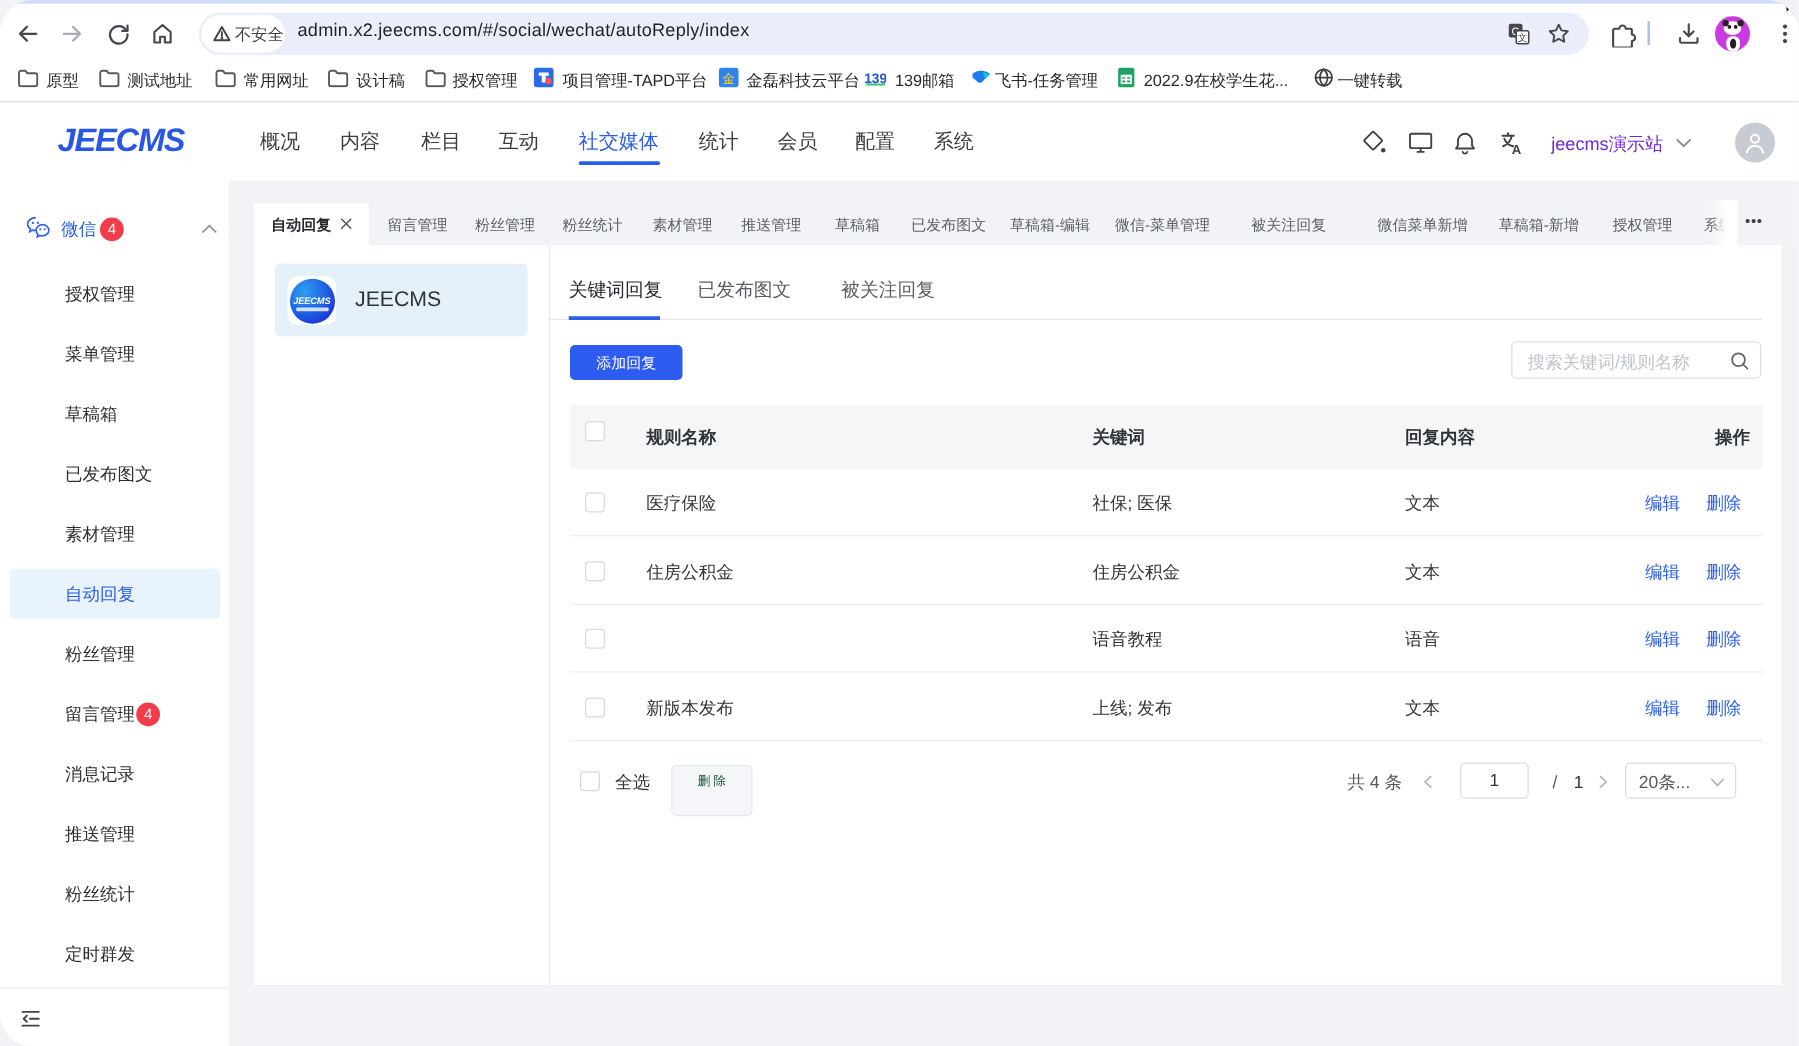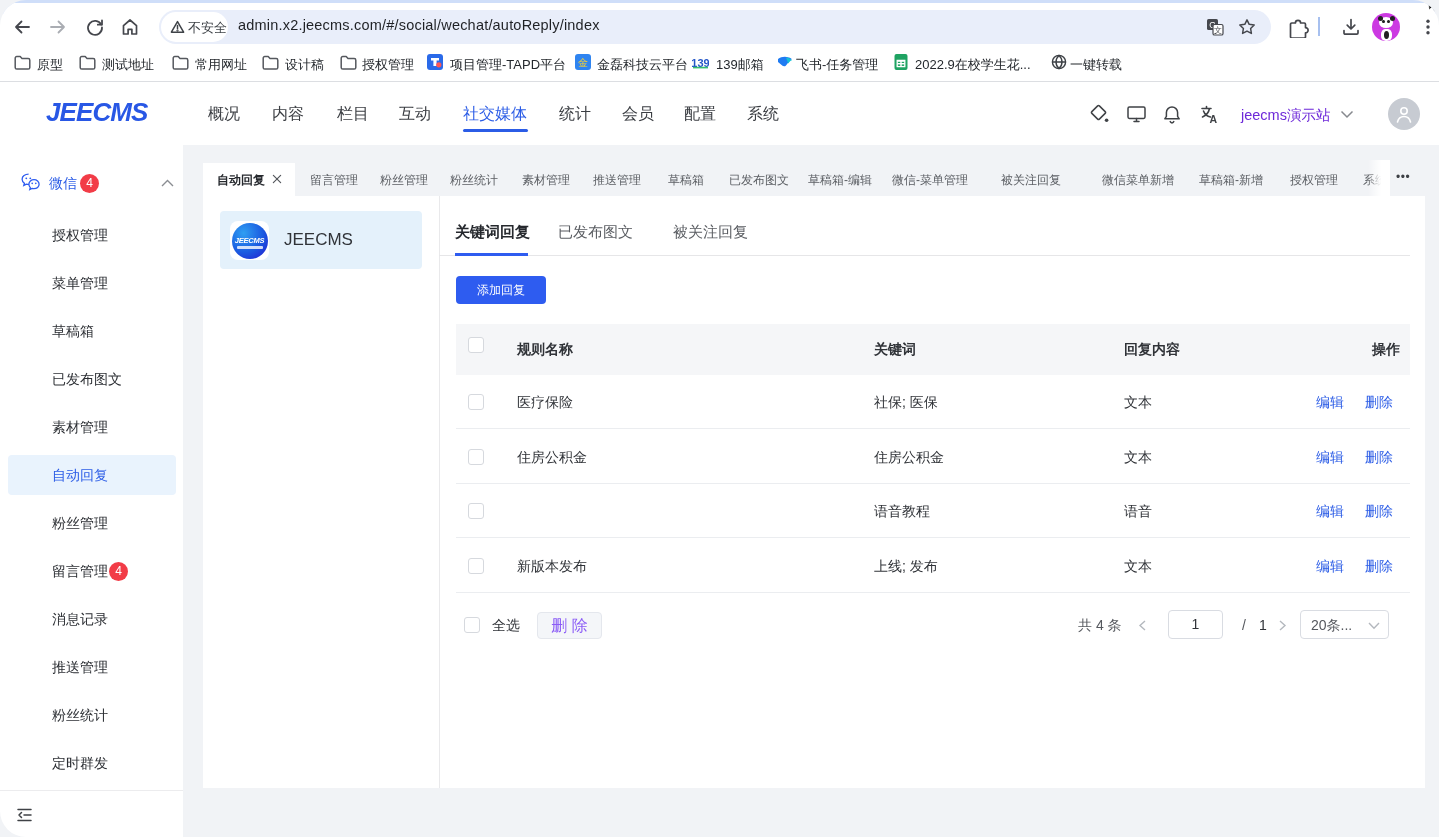--- a/index.html
+++ b/index.html
@@ -37,36 +37,36 @@
 
 .tabbar{position:absolute;left:183px;top:145px;width:1256px;height:51px;background:#f1f3f6;}
 .acttab{position:absolute;left:203px;top:163px;width:92px;height:33px;background:#fff;}
 .ttxt{position:absolute;top:164px;height:32px;line-height:32px;font-size:12px;color:#5b5e63;}
 .ttxt.on{font-weight:bold;color:#26292e;}
 
 .panel{position:absolute;left:203px;top:196px;width:1222px;height:592px;background:#fff;}
 .acard{position:absolute;left:17px;top:15px;width:202px;height:58px;background:#e4f1fb;border-radius:4px;}
 .vdiv{position:absolute;left:236px;top:0;width:1px;height:592px;background:#e9e9eb;}
 .ctab{position:absolute;top:31px;font-size:15px;color:#5a5d62;}
-.ctab.on{font-weight:bold;color:#26292e;}
+.ctab.on{font-weight:normal;color:#26292e;}
 .cline{position:absolute;left:236px;top:59px;width:971px;height:1px;background:#e6e6e8;}
 .cunder{position:absolute;left:252px;top:57px;width:73px;height:3px;background:#2e5cf0;}
 .addbtn{position:absolute;left:253px;top:80px;width:90px;height:28px;background:#2e5cf0;border-radius:4px;color:#fff;font-size:12px;text-align:center;line-height:28px;}
 .search{position:absolute;left:1006px;top:77px;width:200px;height:30px;border:1px solid #dcdfe6;border-radius:4px;}
 .search span{position:absolute;left:12px;top:7px;font-size:14px;color:#bfc4cc;}
 
 .thead{position:absolute;left:253px;top:128px;width:954px;height:51px;background:#f5f6f8;}
 .trow{position:absolute;left:253px;width:954px;height:54px;border-bottom:1px solid #ebedf0;}
 .cb{position:absolute;width:16px;height:16px;border:1px solid #d6d9de;border-radius:3px;background:#fff;}
 .tc{position:absolute;font-size:14px;color:#303338;line-height:54px;height:54px;}
 .th{font-weight:bold;line-height:51px;height:51px;}
 .lnk{color:#2b5ce6;}
 
 .pag{position:absolute;left:253px;top:407px;width:954px;height:44px;}
-.delbtn{position:absolute;left:81px;top:9px;width:65px;height:27px;background:#f4f6f9;border:1px solid #e4e7ed;border-radius:4px;color:#8b5cf6;font-size:16px;text-align:center;line-height:25px;}
+.delbtn{position:absolute;left:81px;top:9px;width:65px;height:41px;background:#f4f6f9;border:1px solid #e4e7ed;border-radius:4px;color:#14532d;font-size:10px;text-align:center;line-height:25px;}
 .pgbox{position:absolute;top:7px;height:29px;border:1px solid #d9dce2;border-radius:4px;background:#fff;font-size:14px;color:#303338;text-align:center;}
 .ptx{position:absolute;top:0;height:44px;line-height:44px;font-size:14px;color:#55585e;}
 </style>
 </head>
 <body>
 <div class="stage">
   <div class="topstrip"></div>
   <svg class="abs" style="left:0;top:0" width="8" height="6" viewBox="0 0 8 6">
       <path d="M0 0h6L4.2 1.8 2.5 2.6 1.5 4.2 0 6z" fill="#0a0a0a"></path>
     </svg>
@@ -305,20 +305,27 @@
       </div>
       <div class="abs" style="left:64px;top:19px;font-size:17px;color:#303338;">JEECMS</div>
     </div>
     <div class="vdiv"></div>
     <div class="ctab on" style="left:252px;top:27px">关键词回复</div>
     <div class="ctab" style="left:355px;top:27px">已发布图文</div>
     <div class="ctab" style="left:470px;top:27px">被关注回复</div>
     <div class="cline"></div>
     <div class="cunder"></div>
     <div class="addbtn">添加回复</div>
+    <div class="search">
+      <span>搜索关键词/规则名称</span>
+      <svg class="abs" style="left:174px;top:7px" width="16" height="16" viewBox="0 0 16 16" fill="none" stroke="#5f6268" stroke-width="1.4" stroke-linecap="round">
+          <circle cx="6.8" cy="6.8" r="5.1"></circle>
+          <path d="M10.6 10.6 14 14"></path>
+        </svg>
+    </div>
 
     <div class="thead"></div>
     <div class="cb" style="left:265px;top:141px"></div>
     <div class="tc th" style="left:314px;top:128px">规则名称</div>
     <div class="tc th" style="left:671px;top:128px">关键词</div>
     <div class="tc th" style="left:921px;top:128px">回复内容</div>
     <div class="tc th" style="right:25px;top:128px">操作</div>
     <div class="trow" style="top:179px"></div>
     <div class="cb" style="left:265px;top:198px"></div>
     <div class="tc" style="left:314px;top:179px">医疗保险</div>

